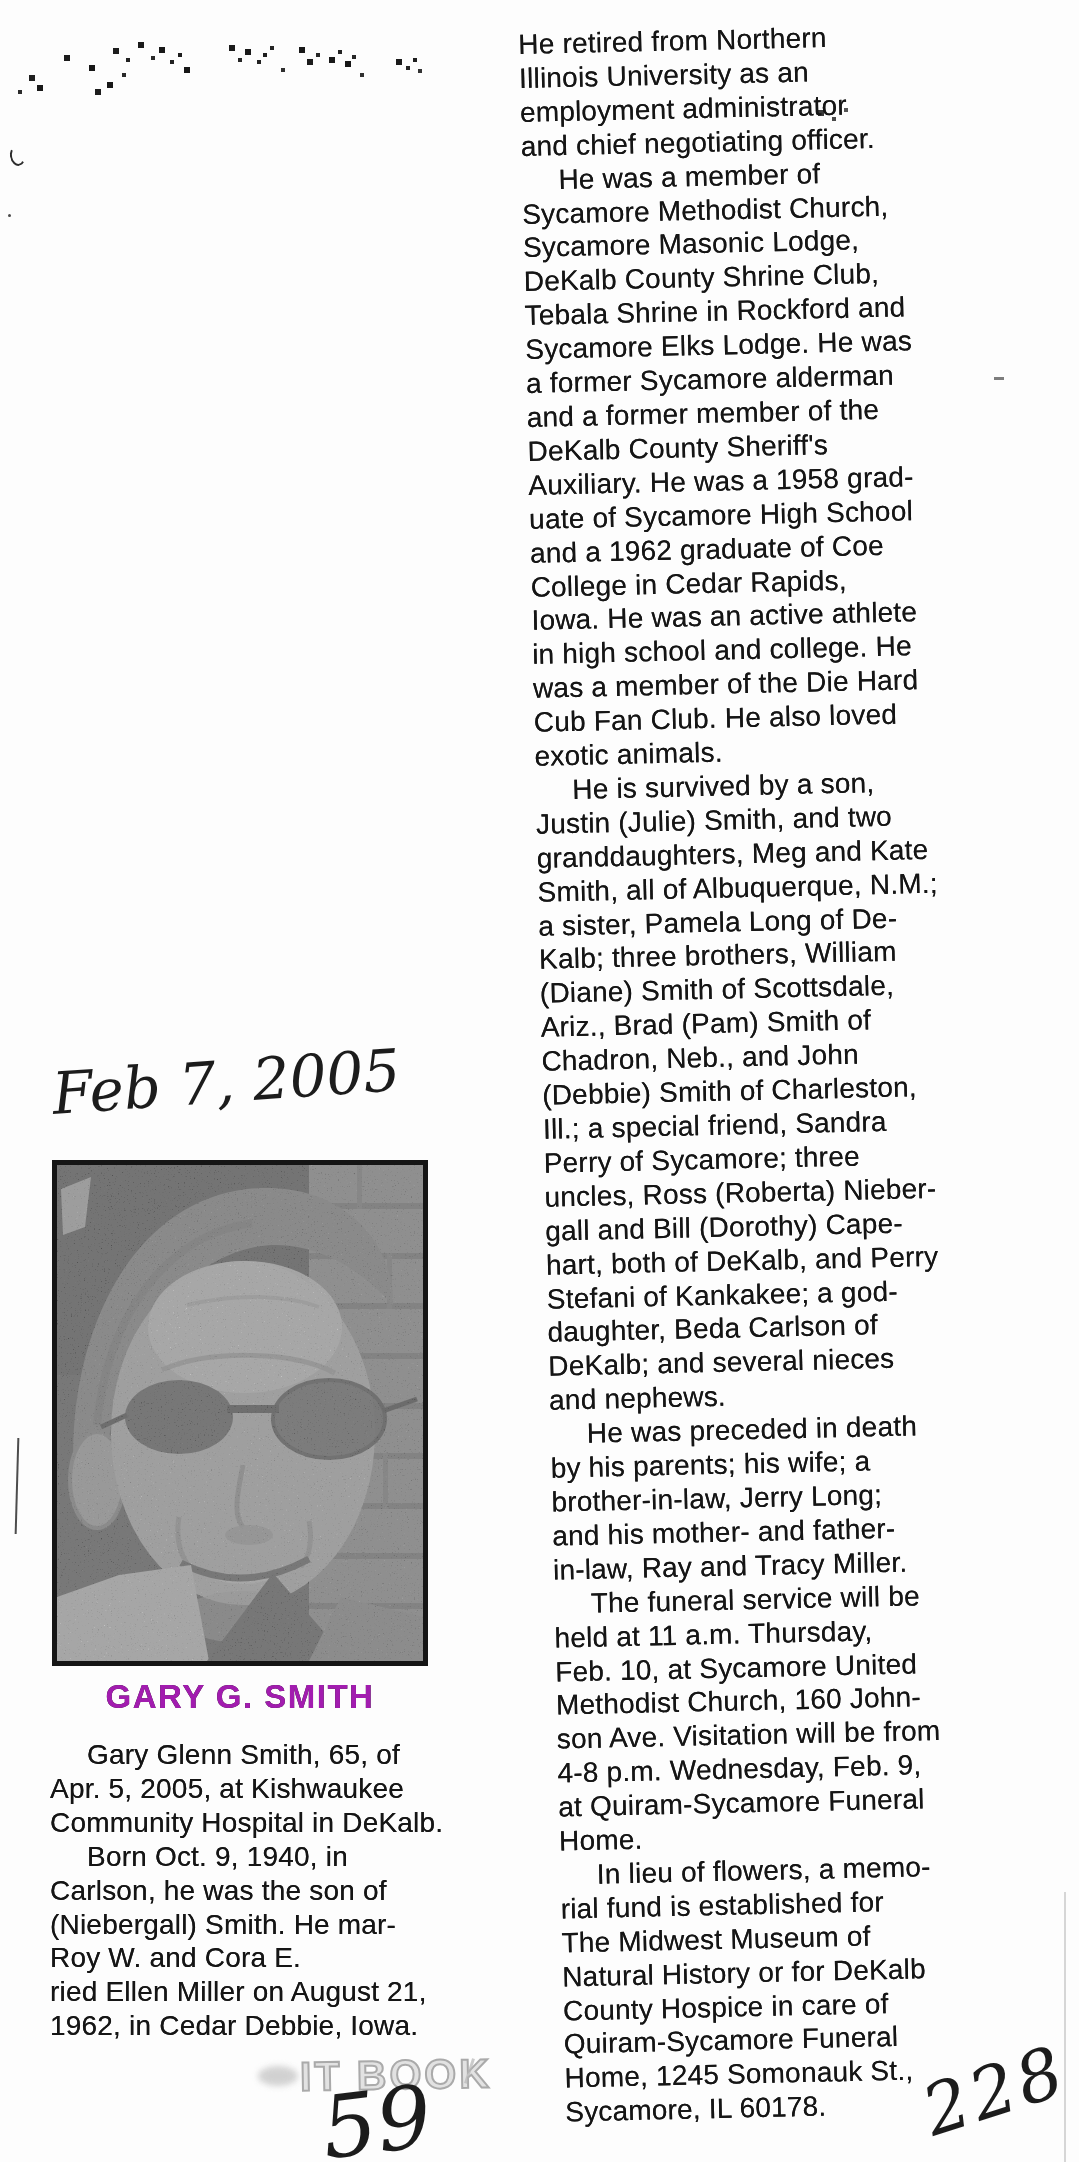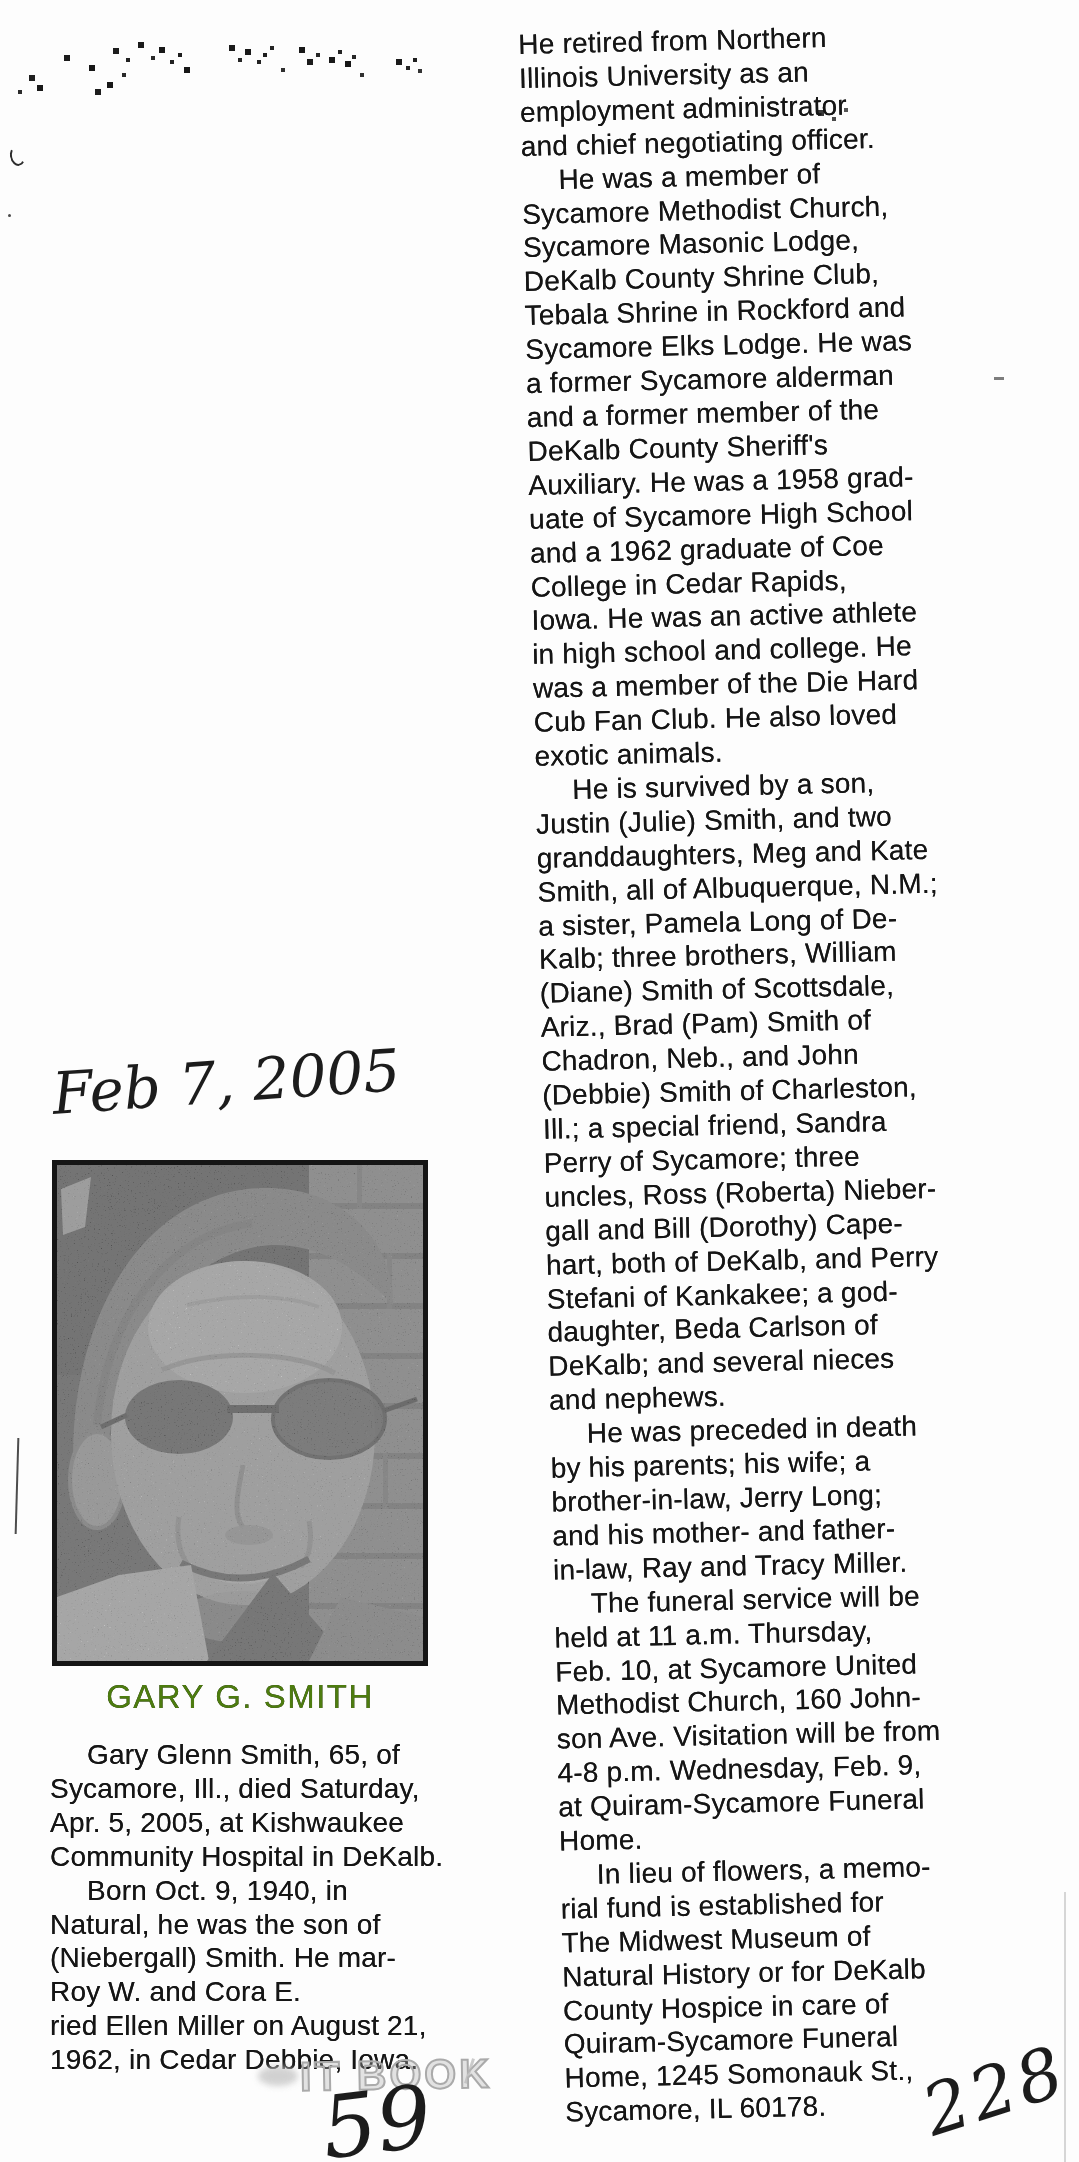--- a/index.html
+++ b/index.html
@@ -16,22 +16,22 @@
     white-space:pre; color:#151515;
     text-shadow:0 0 .5px rgba(10,10,10,.85);
   }
   .para{margin:0;}
   .para.indent .tline:first-child{text-indent:37px;}
   .col.left{left:50px; top:1726px; width:382px;margin-top:12px;}
   .col.right{left:518px; top:28px; width:560px;
     transform:rotate(-1.3deg); transform-origin:0 0;}
   .headline{
     position:absolute; left:50px; top:1678px; width:380px;
-    font-size:33px; font-weight:400; letter-spacing:1.5px; text-align:center;
-    color:#4d7c0f; text-shadow:0 0 .6px rgba(0,0,0,.9);
+    font-size:33px; font-weight:700; letter-spacing:1.5px; text-align:center;
+    color:#a21caf; text-shadow:0 0 .6px rgba(0,0,0,.9);
   }
   
   .photo-frame{
     position:absolute; left:52px; top:1160px; width:366px; height:496px;
     border:5px solid #151515; background:#575757; overflow:hidden;
   }
   .photo-frame svg{display:block;width:100%;height:100%;}
   
   .handwriting{
     position:absolute; font-family:"DejaVu Serif","Liberation Serif",serif;
@@ -169,27 +169,26 @@
       <rect width="366" height="496" filter="url(#pnoise)" opacity=".5"></rect>
       <rect width="366" height="496" filter="url(#wnoise)" opacity=".38"></rect>
     </svg>
   </div>
 
   <div class="headline">GARY G. SMITH</div>
 
   <div class="col left">
       <div class="para indent">
         <div class="tline">Gary Glenn Smith, 65, of</div>
-        <div class="tline">Sycamore, Ill., died Saturday,</div>
         <div class="tline">Apr. 5, 2005, at Kishwaukee</div>
         <div class="tline">Community Hospital in DeKalb.</div>
       </div>
       <div class="para indent">
         <div class="tline">Born Oct. 9, 1940, in</div>
-        <div class="tline">Natural, he was the son of</div>
+        <div class="tline">Carlson, he was the son of</div>
         <div class="tline">(Niebergall) Smith. He mar-</div>
         <div class="tline">Roy W. and Cora E.</div>
         <div class="tline">ried Ellen Miller on August 21,</div>
         <div class="tline">1962, in Cedar Debbie, Iowa.</div>
       </div>
     </div>
   <div class="col right">
       <div class="para">
         <div class="tline">He retired from Northern</div>
         <div class="tline">Illinois University as an</div>

